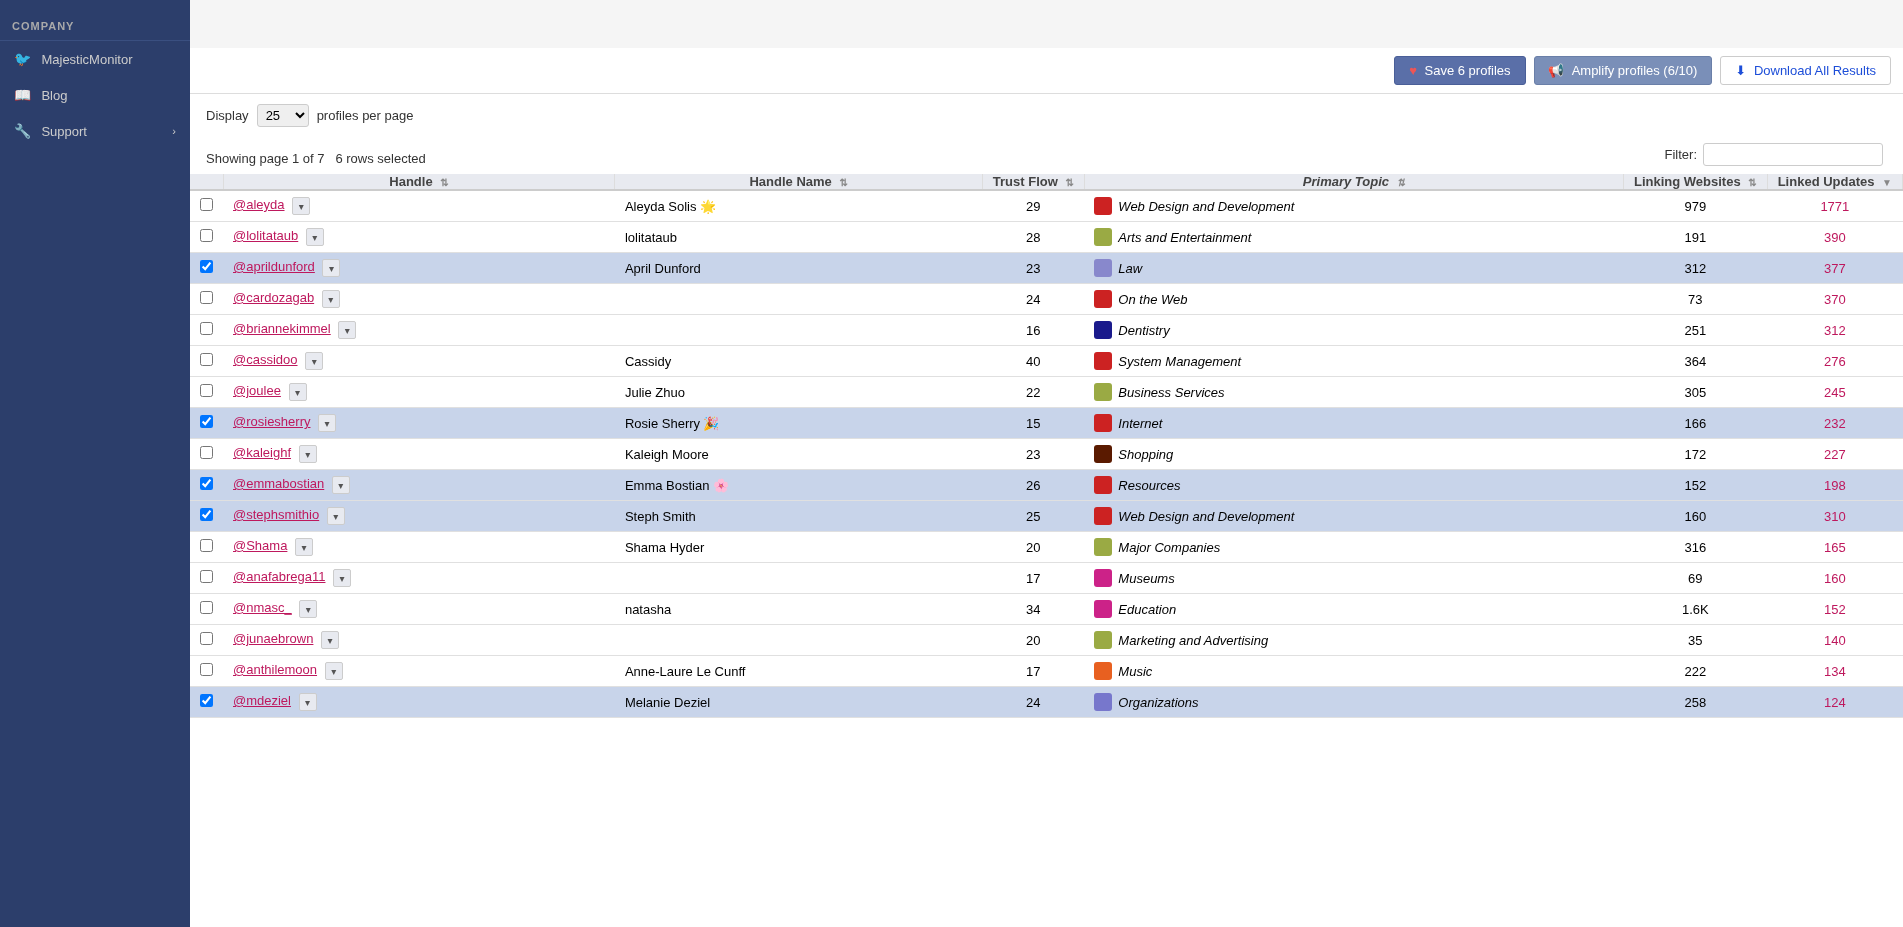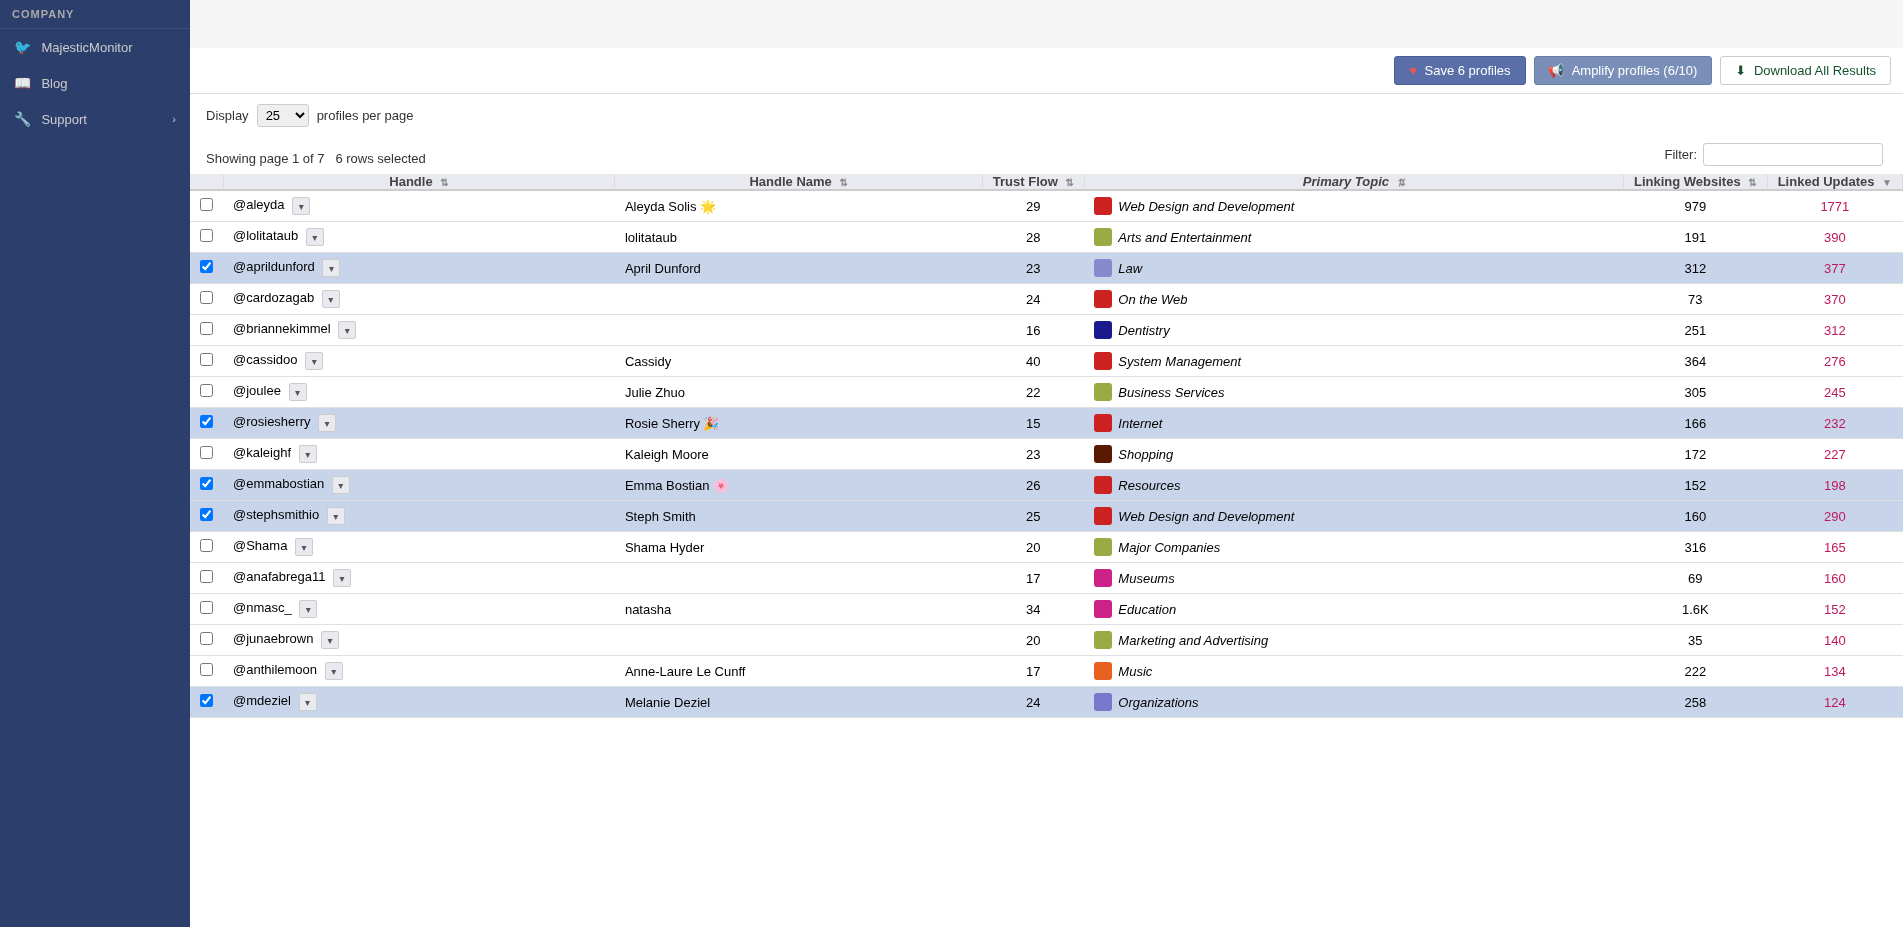--- a/index.html
+++ b/index.html
@@ -14,20 +14,21 @@
       display: flex;
       flex-direction: column;
     }
     .sidebar-company {
       padding: 8px 12px;
       font-size: 11px;
       font-weight: bold;
       color: #aaa;
       letter-spacing: 1px;
       border-bottom: 1px solid #3a4f80;
+      margin-top: 12px;
     }
     .sidebar-item {
       display: flex;
       align-items: center;
       padding: 10px 14px;
       cursor: pointer;
       color: #ccc;
       text-decoration: none;
     }
     .sidebar-item .icon { margin-right: 10px; font-size: 14px; }
@@ -68,21 +69,21 @@
       color: #fff;
       border-color: #4a5f98;
     }
     .btn-secondary {
       background: #7a8fb8;
       color: #fff;
       border-color: #6a7fa8;
     }
     .btn-outline {
       background: #fff;
-      color: #14532d;
+      color: #1d4ed8;
       border-color: #ccc;
     }
 
     
     .display-row {
       display: flex;
       align-items: center;
       padding: 10px 16px;
       gap: 8px;
       font-size: 13px;
@@ -156,21 +157,21 @@
       vertical-align: middle;
     }
     .td-checkbox { width: 30px; text-align: center; }
     .td-handle { min-width: 160px; }
     .td-handle-name { min-width: 150px; }
     .td-trust { text-align: center; width: 90px; }
     .td-topic { min-width: 200px; font-style: italic; }
     .td-linking { text-align: center; width: 140px; }
     .td-updates { text-align: center; width: 130px; }
 
-    .handle-link { color: #000000; cursor: pointer; }
+    .handle-link { color: #be185d; cursor: pointer; text-decoration: underline; }
     .topic-badge {
       display: inline-block;
       width: 18px;
       height: 18px;
       border-radius: 3px;
       margin-right: 6px;
       vertical-align: middle;
       flex-shrink: 0;
     }
     .topic-cell { display: flex; align-items: center; }
@@ -573,21 +574,21 @@
     <td class="td-topic">
       <div class="topic-cell">
         <span class="topic-badge" style="background:#cc2222;"></span>
         <span>Web Design and Development</span>
       </div>
     </td>
     <td class="td-linking">
       <span>160</span>
     </td>
     <td class="td-updates">
-      <span class="updates-link">290</span>
+      <span class="updates-link">310</span>
     </td>
   </tr>
           <tr>
     <td class="td-checkbox">
       <input type="checkbox" style="">
     </td>
     <td class="td-handle">
       <span class="handle-link">@Shama</span>
       <span class="dropdown-icon">▾</span>
     </td>

